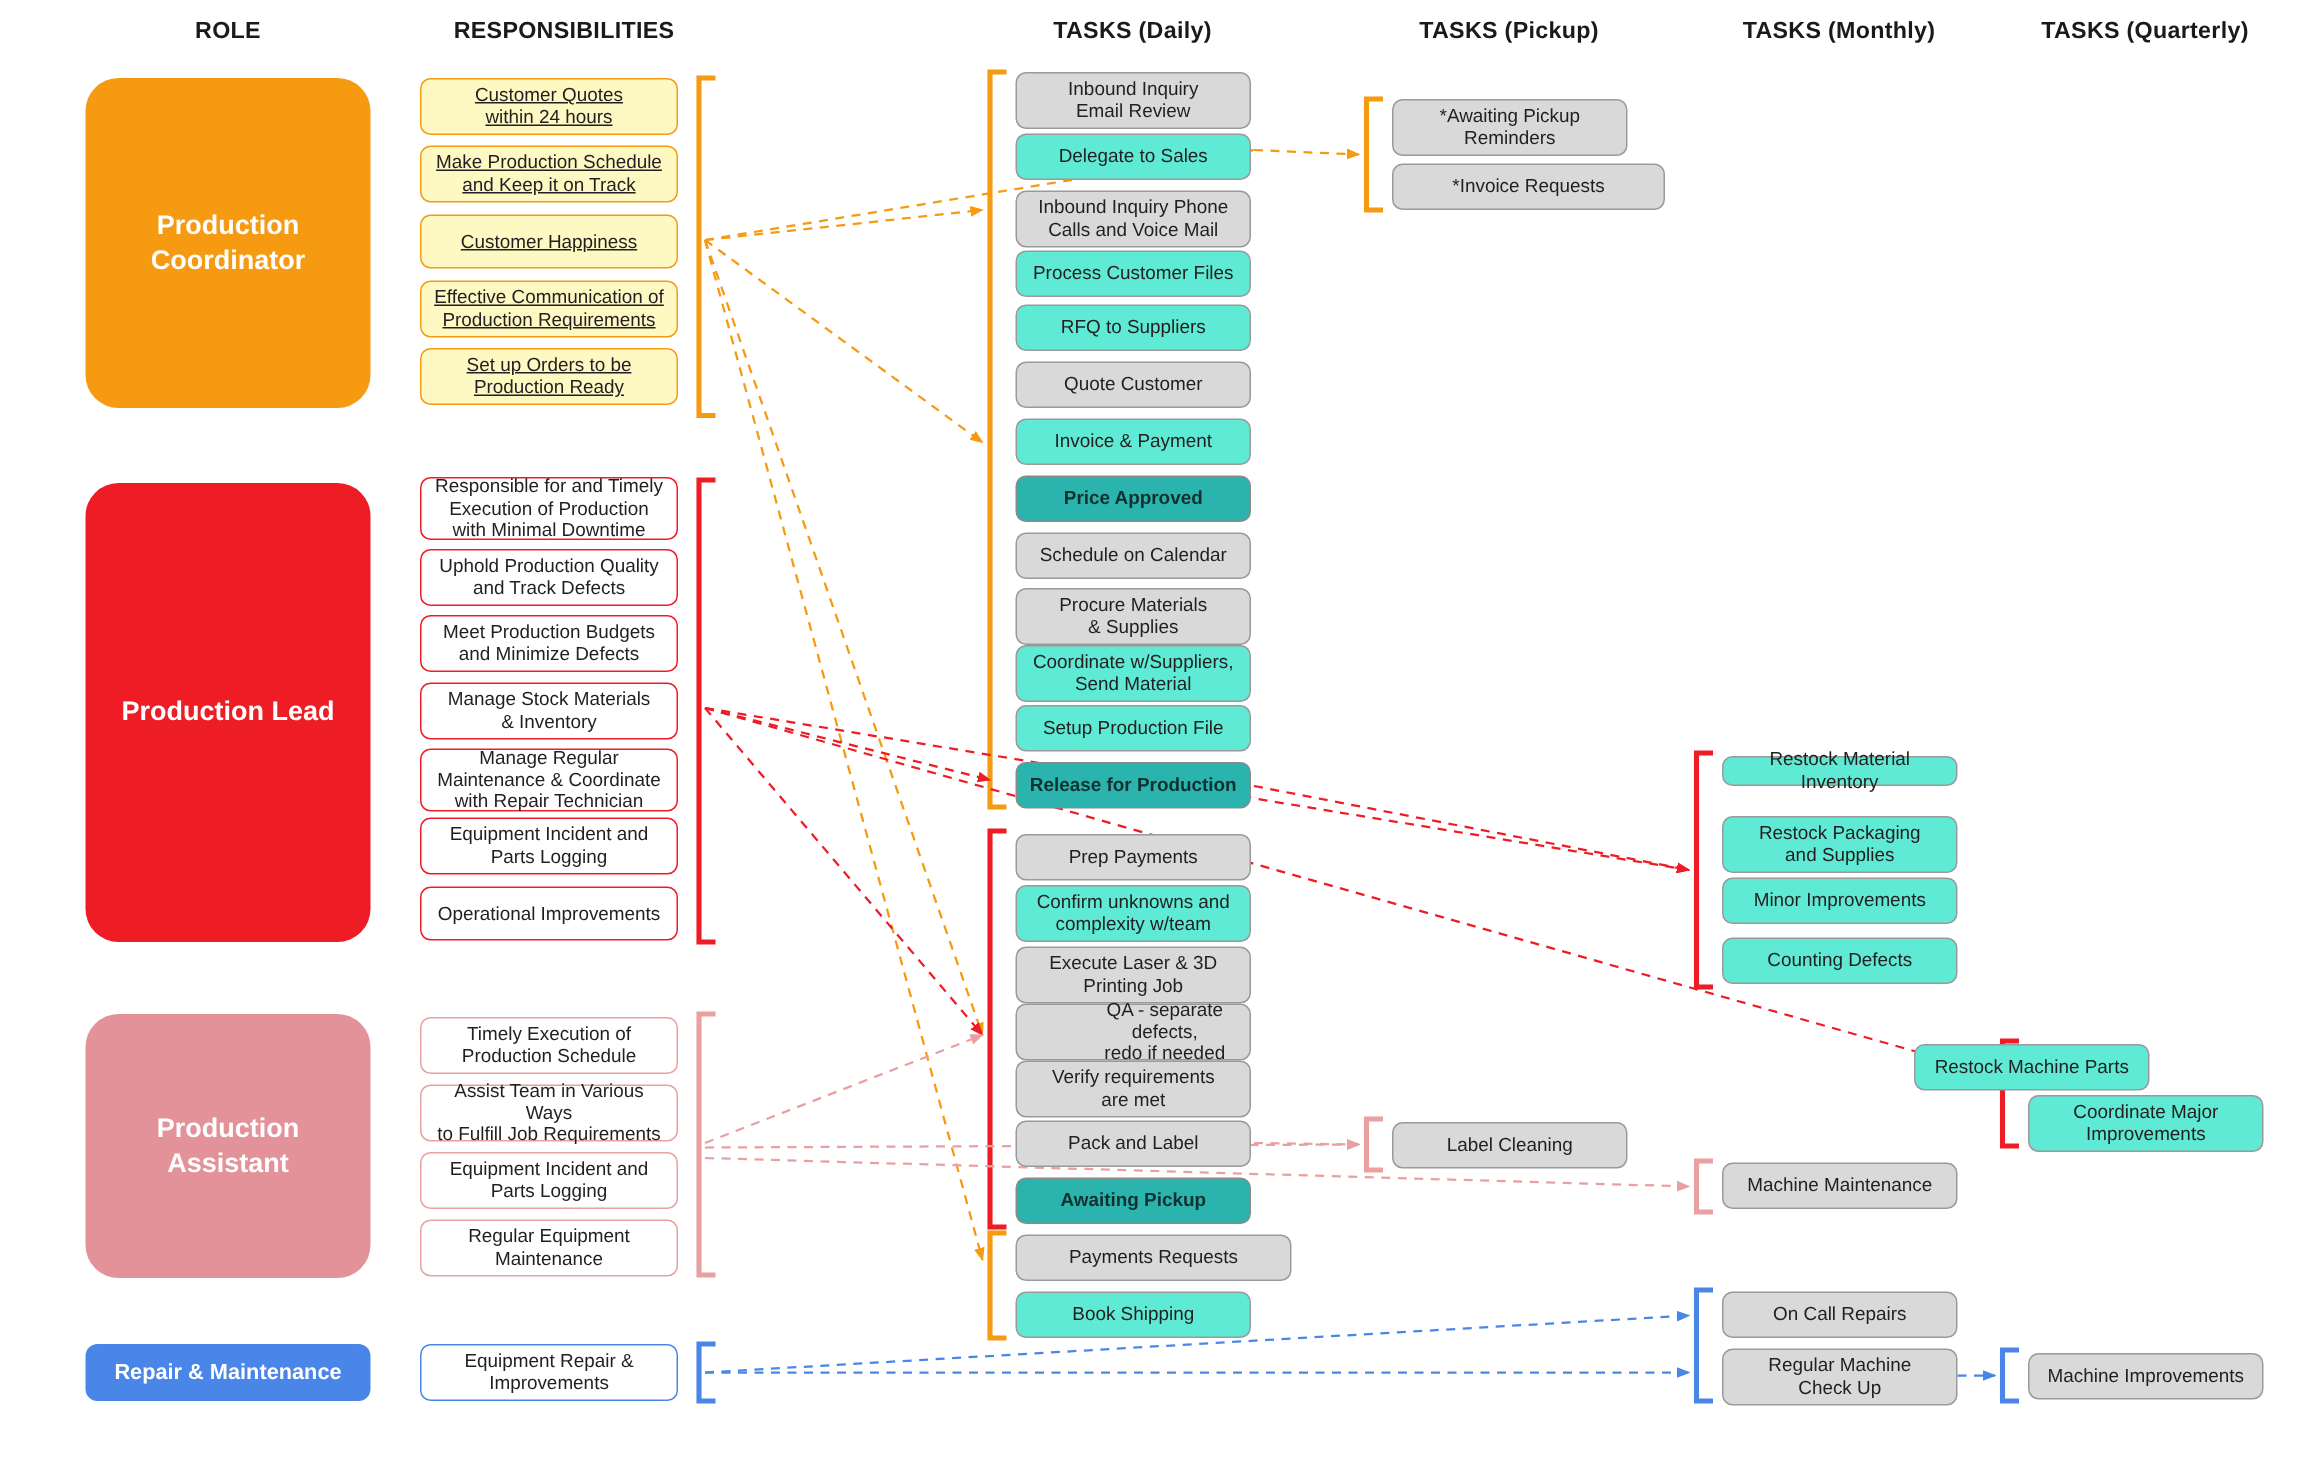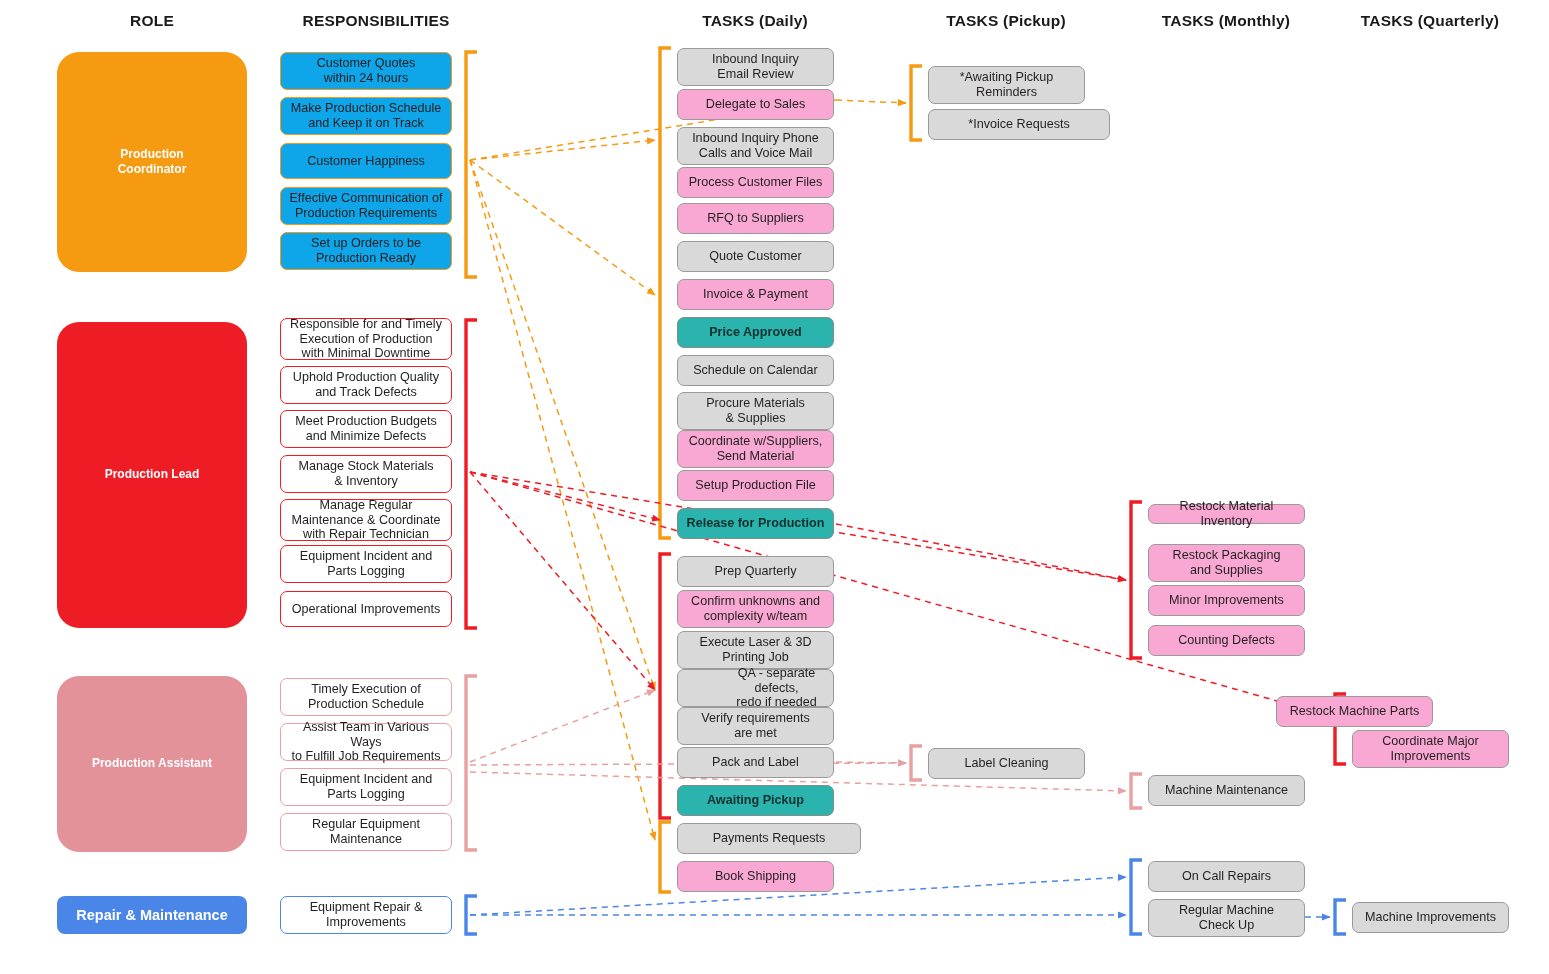--- a/index.html
+++ b/index.html
@@ -6,30 +6,30 @@
   body{width:1549px;height:974px;position:relative;overflow:hidden;
        font-family:"Liberation Sans","DejaVu Sans",sans-serif;color:#231f20;}
   #stage{position:absolute;left:0;top:0;width:1549px;height:974px;}
   #wires{position:absolute;left:0;top:0;width:1549px;height:974px;pointer-events:none;}
 
   .col-head{position:absolute;font-size:15.5px;font-weight:bold;letter-spacing:.2px;
             text-align:center;color:#1a1a1a;white-space:nowrap;}
 
   .role{position:absolute;border-radius:22px;display:flex;align-items:center;
         justify-content:center;text-align:center;color:#ffffff;font-weight:bold;
-        font-size:12px;line-height:1.28;padding:0 10px;box-sizing:border-box;}
+        font-size:18px;line-height:1.28;padding:0 10px;box-sizing:border-box;}
   .role.pill{border-radius:8px;font-size:14.5px;}
 
   .chip{position:absolute;box-sizing:border-box;display:flex;align-items:center;
         justify-content:center;text-align:center;font-size:12.6px;line-height:1.18;
         padding:2px 6px;border-radius:7px;border:1.6px solid #cfcfcf;background:#ffffff;}
   .chip.gray{background:#d9d9d9;border-color:#9a9a9a;}
-  .chip.plain{background:#f9a8d4;border-color:#9a9a9a;}
+  .chip.plain{background:#5eead4;border-color:#9a9a9a;}
   .chip.teal{background:#2bb3ae;border-color:#8a8a8a;font-weight:bold;color:#10312f;}
-  .chip.r-orange{border-color:#f59a11;background:#0ea5e9;}
+  .chip.r-orange{border-color:#f59a11;background:#fef9c3;text-decoration:underline;}
   .chip.r-red{border-color:#ee1c25;background:#ffffff;}
   .chip.r-pink{border-color:#e8a0a0;background:#ffffff;}
   .chip.r-blue{border-color:#4a86e8;background:#ffffff;}
 </style>
 </head>
 <body>
 
 <div id="stage">
   <svg id="wires" viewBox="0 0 1549 974" xmlns="http://www.w3.org/2000/svg">
       <path d="M 477 52 L 466 52 L 466 277 L 477 277" fill="none" stroke="#f59a11" stroke-width="3.4" stroke-linecap="butt"></path>
@@ -112,21 +112,21 @@
     <div class="chip plain" style="left: 677px; top: 167px; width: 157px; height: 31px;">Process Customer Files</div>
     <div class="chip plain" style="left: 677px; top: 203px; width: 157px; height: 31px;">RFQ to Suppliers</div>
     <div class="chip gray" style="left: 677px; top: 241px; width: 157px; height: 31px;">Quote  Customer</div>
     <div class="chip plain" style="left: 677px; top: 279px; width: 157px; height: 31px;">Invoice &amp; Payment</div>
     <div class="chip teal" style="left: 677px; top: 317px; width: 157px; height: 31px;">Price Approved</div>
     <div class="chip gray" style="left: 677px; top: 355px; width: 157px; height: 31px;">Schedule on Calendar</div>
     <div class="chip gray" style="left: 677px; top: 392px; width: 157px; height: 38px;">Procure Materials<br>&amp; Supplies</div>
     <div class="chip plain" style="left: 677px; top: 430px; width: 157px; height: 38px;">Coordinate w/Suppliers,<br>Send Material</div>
     <div class="chip plain" style="left: 677px; top: 470px; width: 157px; height: 31px;">Setup Production File</div>
     <div class="chip teal" style="left: 677px; top: 508px; width: 157px; height: 31px;">Release for Production</div>
-    <div class="chip gray" style="left: 677px; top: 556px; width: 157px; height: 31px;">Prep Quarterly</div>
+    <div class="chip gray" style="left: 677px; top: 556px; width: 157px; height: 31px;">Prep Payments</div>
     <div class="chip plain" style="left: 677px; top: 590px; width: 157px; height: 38px;">Confirm unknowns and<br>complexity w/team</div>
     <div class="chip gray" style="left: 677px; top: 631px; width: 157px; height: 38px;">Execute Laser &amp; 3D<br>Printing Job</div>
     <div class="chip gray" style="left: 677px; top: 669px; width: 157px; height: 38px; padding-left: 48px;">QA - separate defects,<br>redo if needed</div>
     <div class="chip gray" style="left: 677px; top: 707px; width: 157px; height: 38px;">Verify requirements<br>are met</div>
     <div class="chip gray" style="left: 677px; top: 747px; width: 157px; height: 31px;">Pack and Label</div>
     <div class="chip teal" style="left: 677px; top: 785px; width: 157px; height: 31px;">Awaiting Pickup</div>
     <div class="chip gray" style="left: 677px; top: 823px; width: 184px; height: 31px;">Payments Requests</div>
     <div class="chip plain" style="left: 677px; top: 861px; width: 157px; height: 31px;">Book Shipping</div>
     <div class="chip gray" style="left: 928px; top: 66px; width: 157px; height: 38px;">*Awaiting Pickup<br>Reminders</div>
     <div class="chip gray" style="left: 928px; top: 109px; width: 182px; height: 31px;">*Invoice Requests</div>

